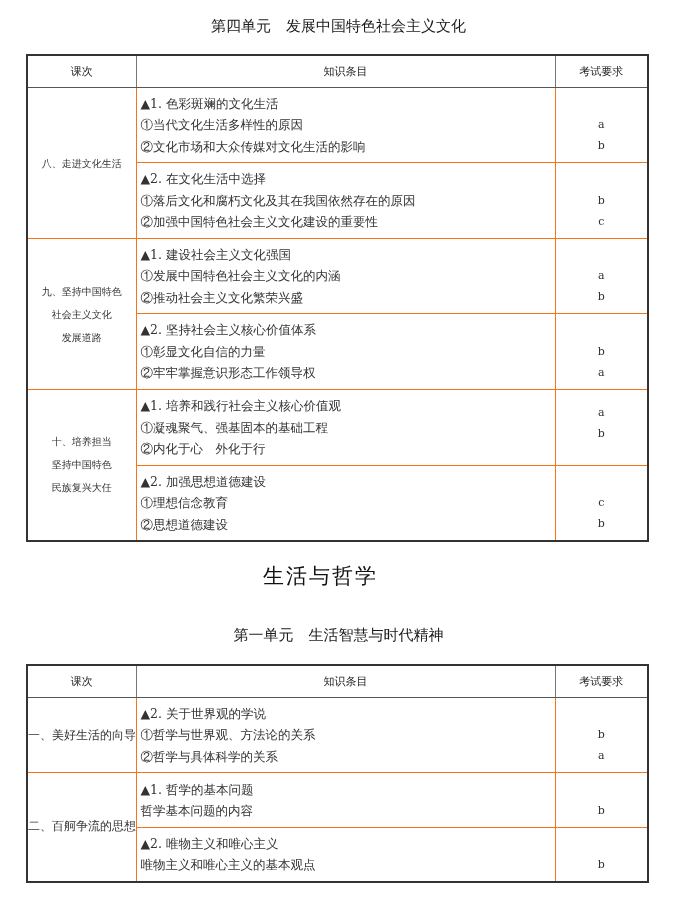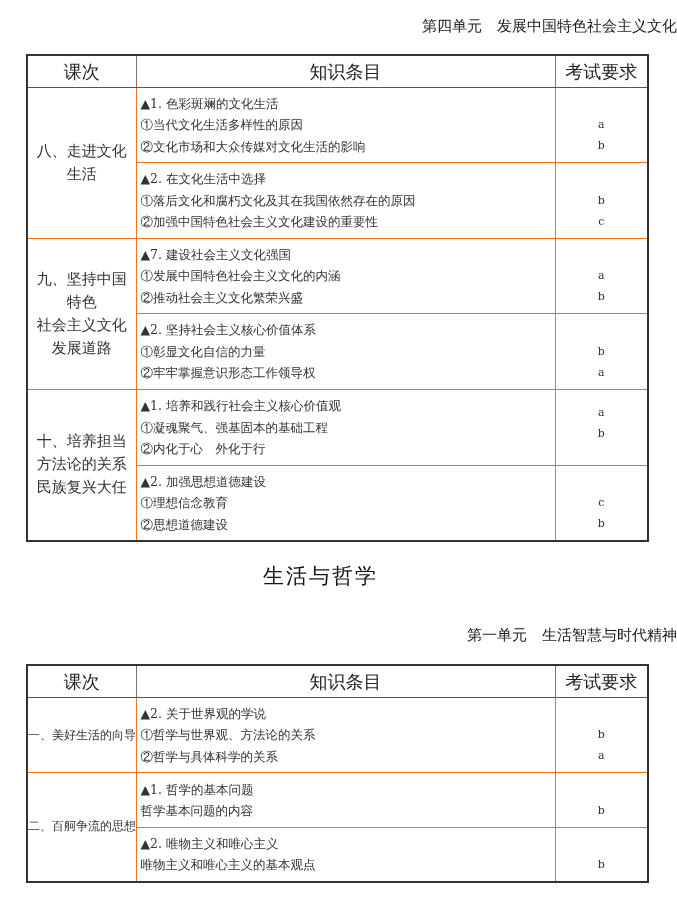--- a/index.html
+++ b/index.html
@@ -1,42 +1,42 @@
 <!DOCTYPE html>
 <html><head>
 <meta charset="utf-8">
 <style>
   html, body { margin: 0; padding: 0; background: #ffffff; }
   body {
     width: 677px; height: 898px; position: relative; overflow: hidden;
     font-family: "DejaVu Serif", serif; color: #222;
   }
   .unit-title {
-    position: absolute; left: 0; width: 677px; text-align: right;
+    position: absolute; left: 0; width: 677px; text-align: center;
     font-family: Liberation Serif, serif; font-size: 15px; color: #1a1a1a;
   }
   .book-title {
     position: absolute; left: 0; width: 641px; text-align: center;
     font-family: "DejaVu Sans", sans-serif; font-size: 21px; color: #111; letter-spacing: 2px;
   }
   table.req {
     position: absolute; left: 26px; width: 621px;
     border-collapse: collapse; table-layout: fixed;
     border: 2px solid #333;
   }
   table.req col.c1 { width: 109px; }
   table.req col.c2 { width: 419px; }
   table.req col.c3 { width: 93px; }
   table.req th {
-    font-family: "DejaVu Sans", sans-serif; font-weight: normal; font-size: 18px;
+    font-family: "DejaVu Sans", sans-serif; font-weight: normal; font-size: 11px;
     height: 29px; border: 1px solid #777; border-bottom: 1.5px solid #555; color: #222;
   }
   table.req td { border: 1px solid #f97316; vertical-align: middle; }
   td.lesson {
-    text-align: center; font-size: 15px; line-height: 23px; color: #333; padding: 0 2px;
+    text-align: center; font-size: 10px; line-height: 23px; color: #333; padding: 0 2px;
   }
   td.lesson.tight { text-align: left; padding-left: 0; white-space: nowrap; font-size: 12px; }
   td.items { padding: 4px 0 4px 4px; font-size: 12.5px; line-height: 21.5px; color: #333; }
   td.items div { white-space: nowrap; }
   td.reqs { text-align: center; font-size: 11px; line-height: 21px; color: #333; vertical-align: middle; }
   td.reqs div { height: 21px; }
 </style>
 </head>
 <body>
 
@@ -83,21 +83,21 @@
       </td>
     </tr>
 
     <tr style="height:75px;">
       <td class="lesson" rowspan="2">
         <div>九、坚持中国特色</div>
         <div>社会主义文化</div>
         <div>发展道路</div>
       </td>
       <td class="items">
-        <div>▲7. 建设社会主义文化强国</div>
+        <div>▲1. 建设社会主义文化强国</div>
         <div>①发展中国特色社会主义文化的内涵</div>
         <div>②推动社会主义文化繁荣兴盛</div>
       </td>
       <td class="reqs" style="padding-top:21px;">
         <div>a</div>
         <div>b</div>
       </td>
     </tr>
     <tr style="height:76px;">
       <td class="items">
@@ -107,21 +107,21 @@
       </td>
       <td class="reqs" style="padding-top:21px;">
         <div>b</div>
         <div>a</div>
       </td>
     </tr>
 
     <tr style="height:76px;">
       <td class="lesson" rowspan="2">
         <div>十、培养担当</div>
-        <div>方法论的关系</div>
+        <div>坚持中国特色</div>
         <div>民族复兴大任</div>
       </td>
       <td class="items">
         <div>▲1. 培养和践行社会主义核心价值观</div>
         <div>①凝魂聚气、强基固本的基础工程</div>
         <div>②内化于心　外化于行</div>
       </td>
       <td class="reqs" style="padding-bottom:10px;">
         <div>a</div>
         <div>b</div>

